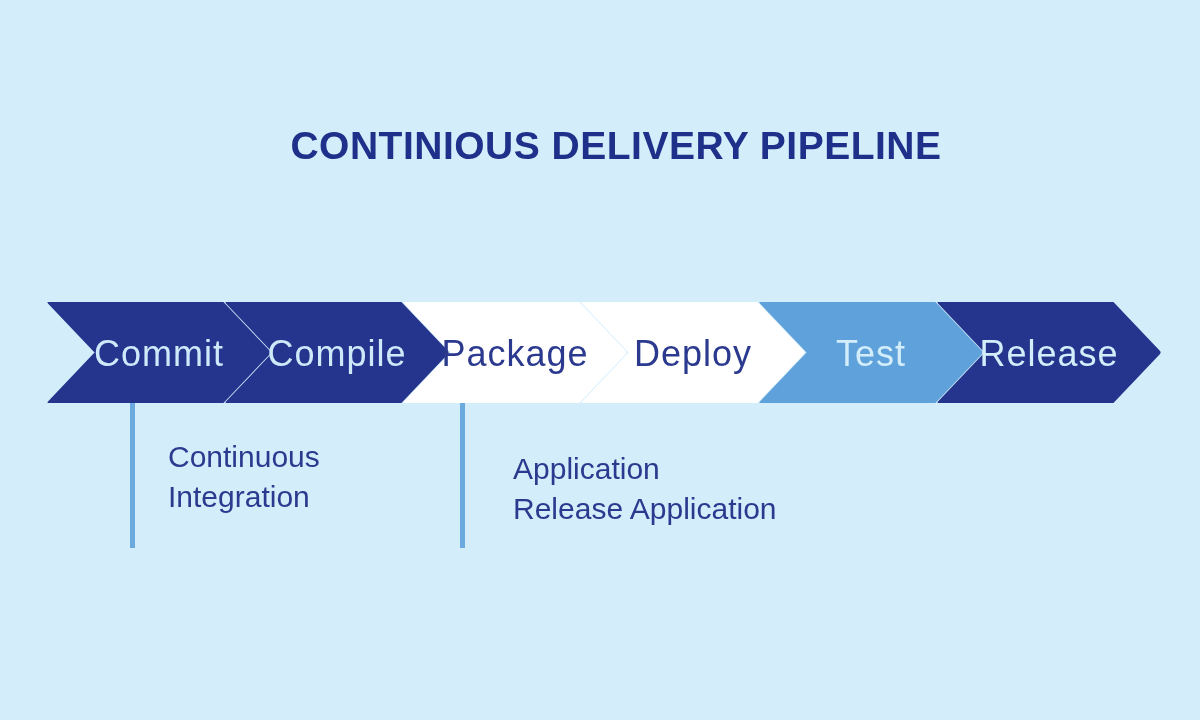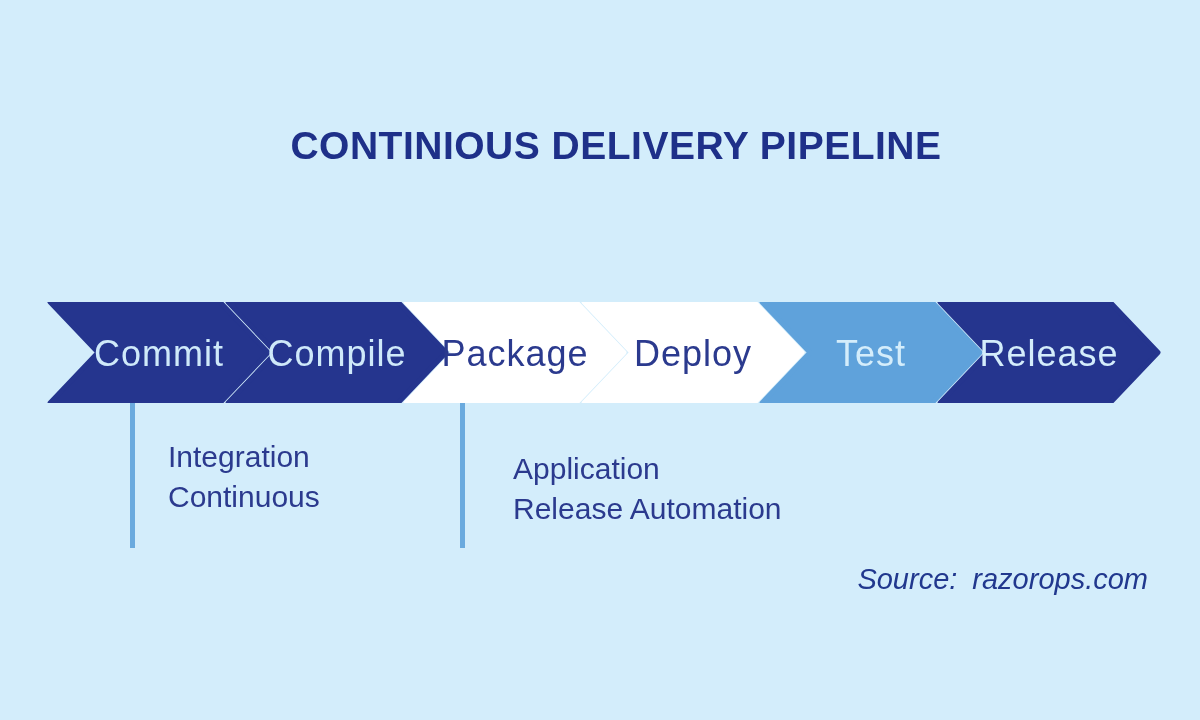--- a/index.html
+++ b/index.html
@@ -92,26 +92,23 @@
         <polygon points="940,0 1110,0 1158,50.5 1110,101 940,101 988,50.5" fill="#25358e" stroke="#25358e" stroke-width="5" stroke-linejoin="round"></polygon>
         <text x="1049" y="64" text-anchor="middle" fill="#d4edfb">Release</text>
       </g>
   </svg>
 
   <div class="connector conn-1"></div>
 
   <div class="connector conn-2"></div>
 
   <div class="annotation ann-1">
+    <div>Continuous</div>
     <div>Integration</div>
-    <div>Continuous</div>
   </div>
 
   <div class="annotation ann-2">
     <div>Application</div>
-    <div>Release Automation</div>
+    <div>Release Application</div>
   </div>
 
-  <div class="source">
-    <span>Source:</span><span class="gap"></span><span>razorops.com</span>
-  </div>
 
 </div>
 
 </body></html>

